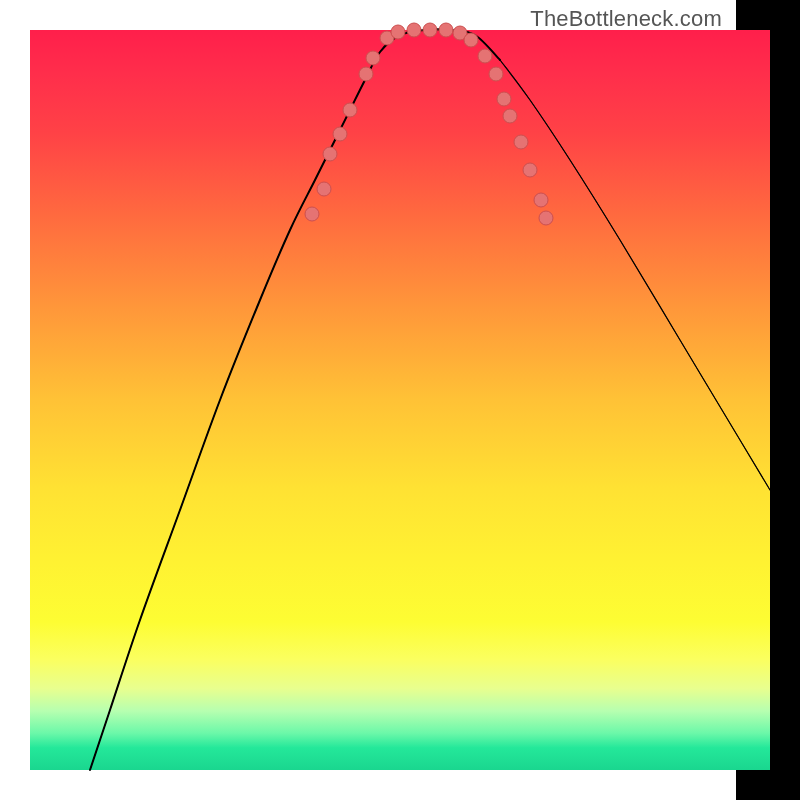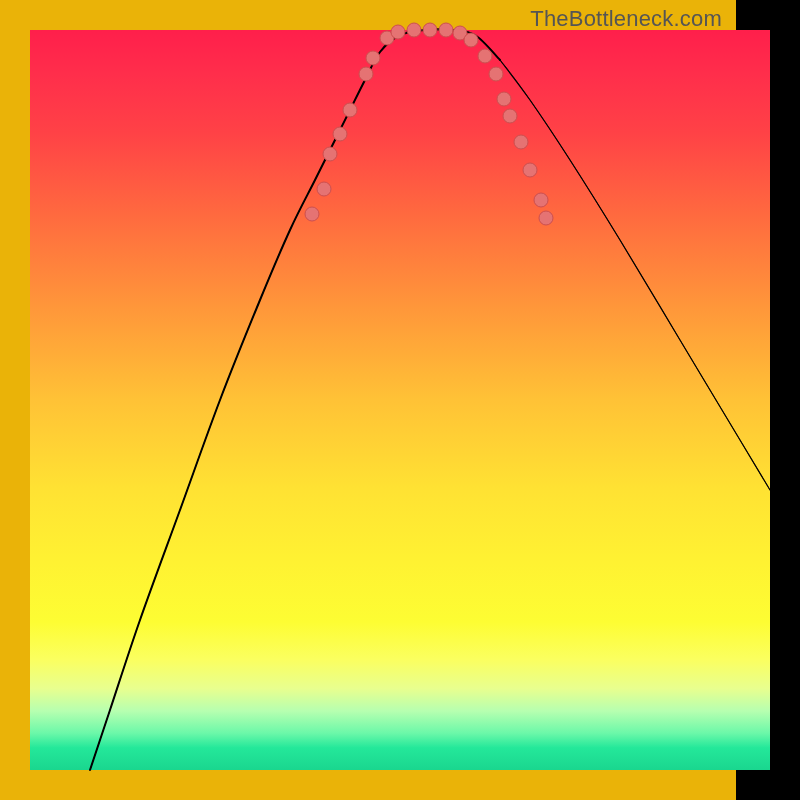--- a/index.html
+++ b/index.html
@@ -10,21 +10,21 @@
     overflow: hidden;
     background: #000;
     font-family: Arial, Helvetica, sans-serif;
   }
   .frame {
     position: absolute;
     left: 0;
     top: 0;
     width: 736px;
     height: 800px;
-    background: #eab308;
+    background: #ffffff;
   }
   .plot {
     position: absolute;
     left: 30px;
     top: 30px;
     width: 740px;
     height: 740px;
     background: linear-gradient(
       to bottom,
       #ff1f4b 0%,

